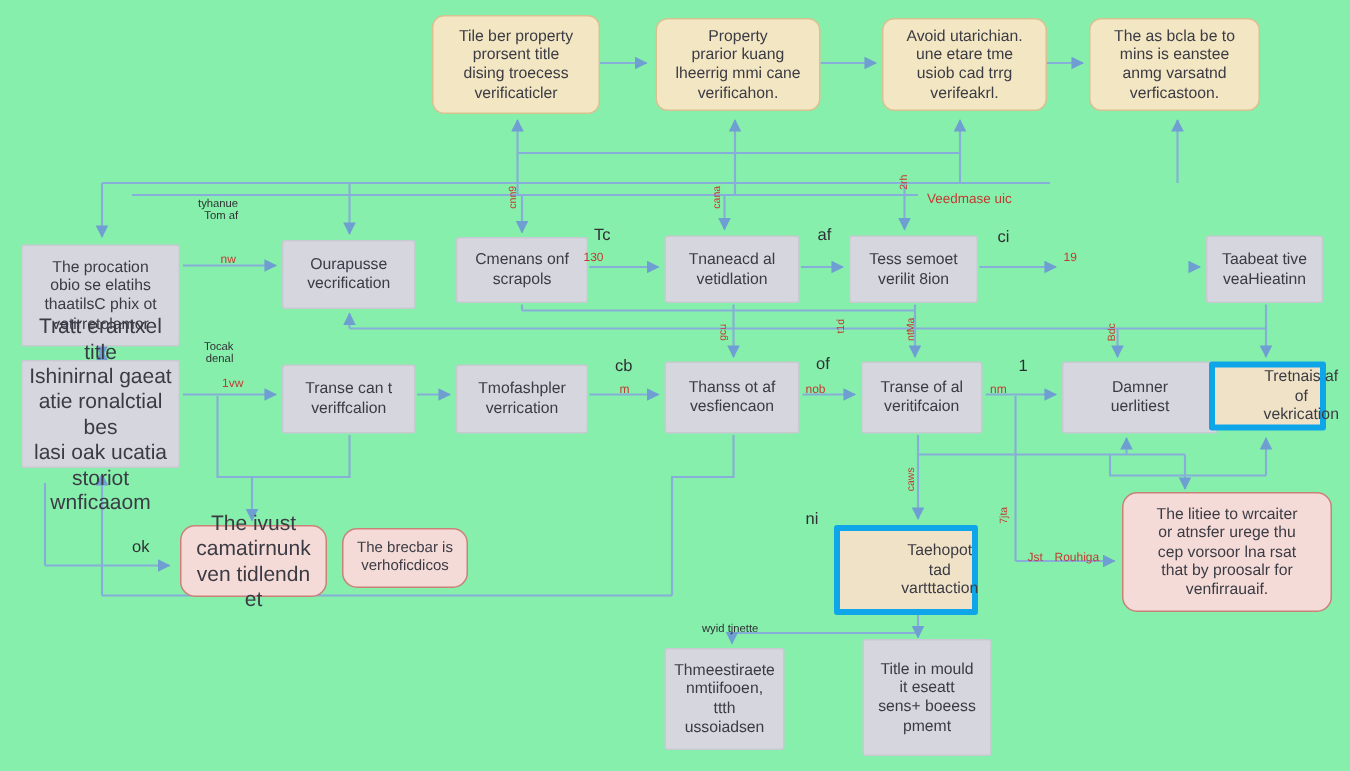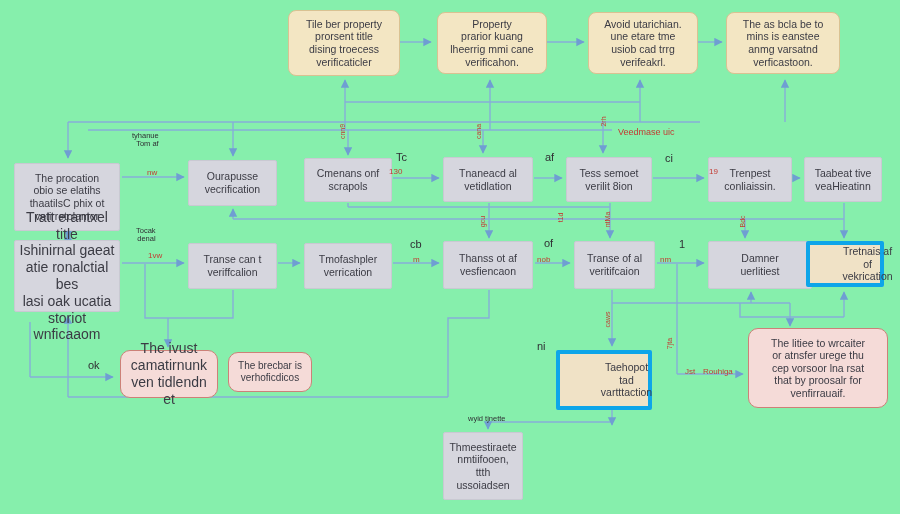--- a/index.html
+++ b/index.html
@@ -128,22 +128,20 @@
 thaatilsC phix ot
 vetirretolamor</div>
   <div class="node gray" style="left:188px;top:160px;width:89px;height:46px;">Ourapusse
 vecrification</div>
   <div class="node gray" style="left:304px;top:158px;width:88px;height:44px;">Cmenans onf
 scrapols</div>
   <div class="node gray" style="left:443px;top:157px;width:90px;height:45px;">Tnaneacd al
 vetidlation</div>
   <div class="node gray" style="left:566px;top:157px;width:86px;height:45px;">Tess semoet
 verilit 8ion</div>
-  <div class="node gray" style="left:708px;top:157px;width:84px;height:45px;">Trenpest
-conliaissin.</div>
   <div class="node gray" style="left:804px;top:157px;width:78px;height:45px;">Taabeat tive
 veaHieatinn</div>
 
   <div class="node gray" style="left:14px;top:240px;width:106px;height:72px;font-size:14px;">Tratt erantxel title
 Ishinirnal gaeat
 atie ronalctial bes
 lasi oak ucatia
 storiot wnficaaom</div>
   <div class="node gray" style="left:188px;top:243px;width:89px;height:46px;">Transe can t
 veriffcalion</div>
@@ -167,20 +165,24 @@
 vartttaction</div>
   <div class="node pink" style="left:748px;top:328px;width:140px;height:80px;font-size:10.5px;">The litiee to wrcaiter
 or atnsfer urege thu
 cep vorsoor lna rsat
 that by proosalr for
 venfirrauaif.</div>
   <div class="node gray" style="left:443px;top:432px;width:80px;height:68px;">Thmeestiraete
 nmtiifooen,
 ttth
 ussoiadsen</div>
+  <div class="node gray" style="left:575px;top:426px;width:86px;height:78px;">Title in mould
+it eseatt
+sens+ boeess
+pmemt</div>
 
   <div class="lbl lbl-sm" style="left:132px;top:132px;">tyhanue
 Tom af</div>
   <div class="lbl" style="left:396px;top:151px;">Tc</div>
   <div class="lbl" style="left:545px;top:151px;">af</div>
   <div class="lbl" style="left:665px;top:152px;">ci</div>
   <div class="lbl lbl-sm" style="left:136px;top:227px;">Tocak
 denal</div>
   <div class="lbl" style="left:410px;top:238px;">cb</div>
   <div class="lbl" style="left:544px;top:237px;">of</div>

